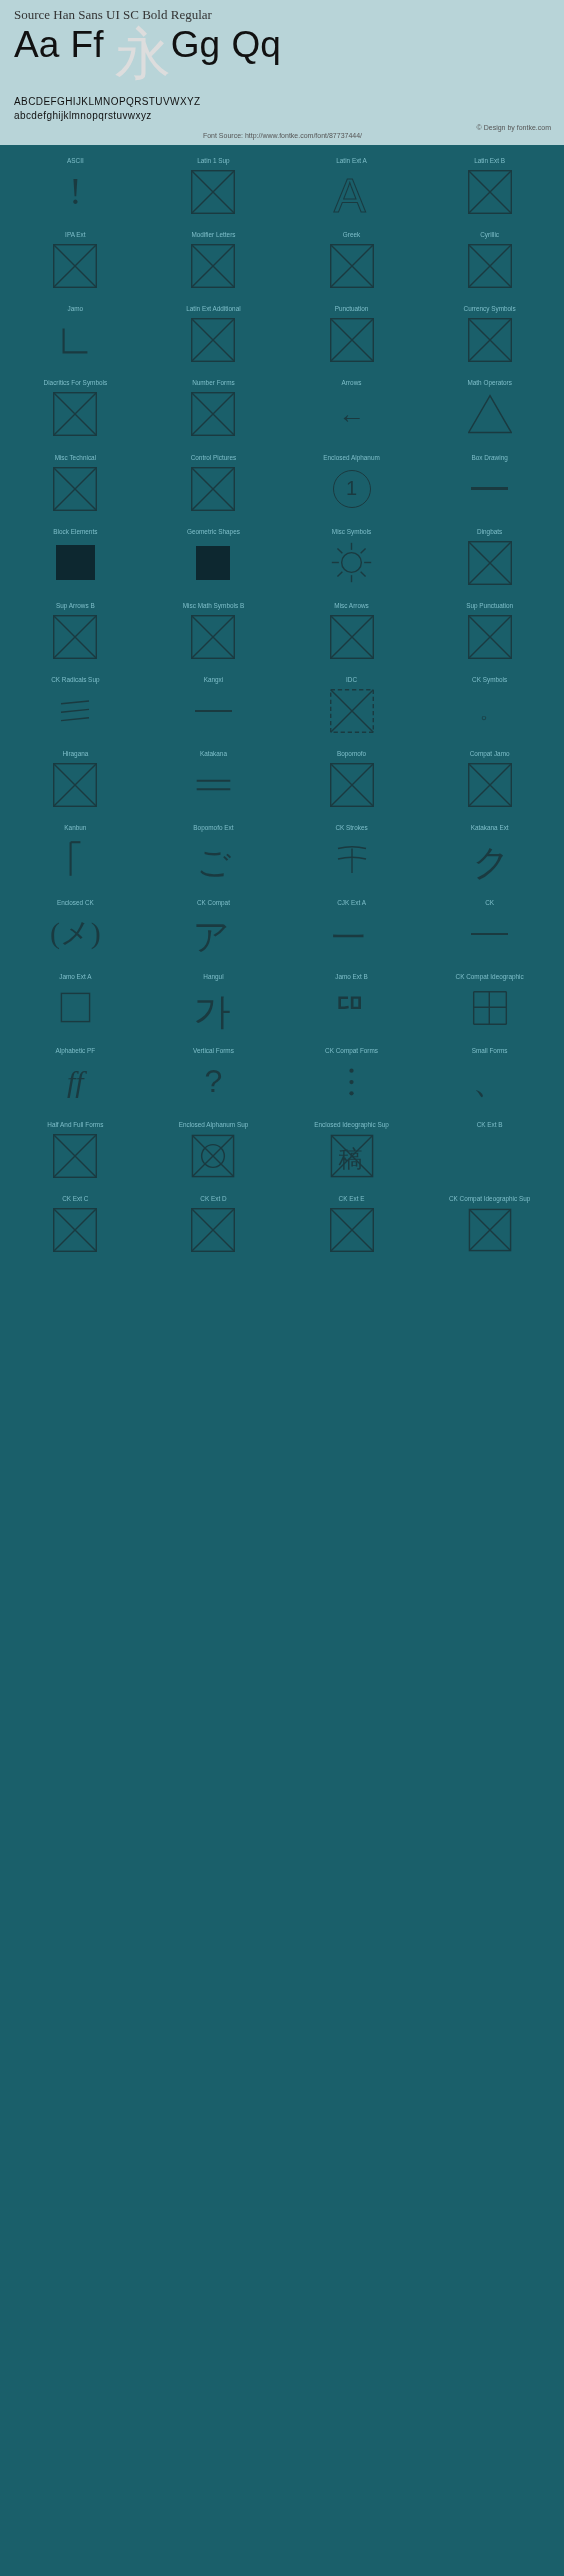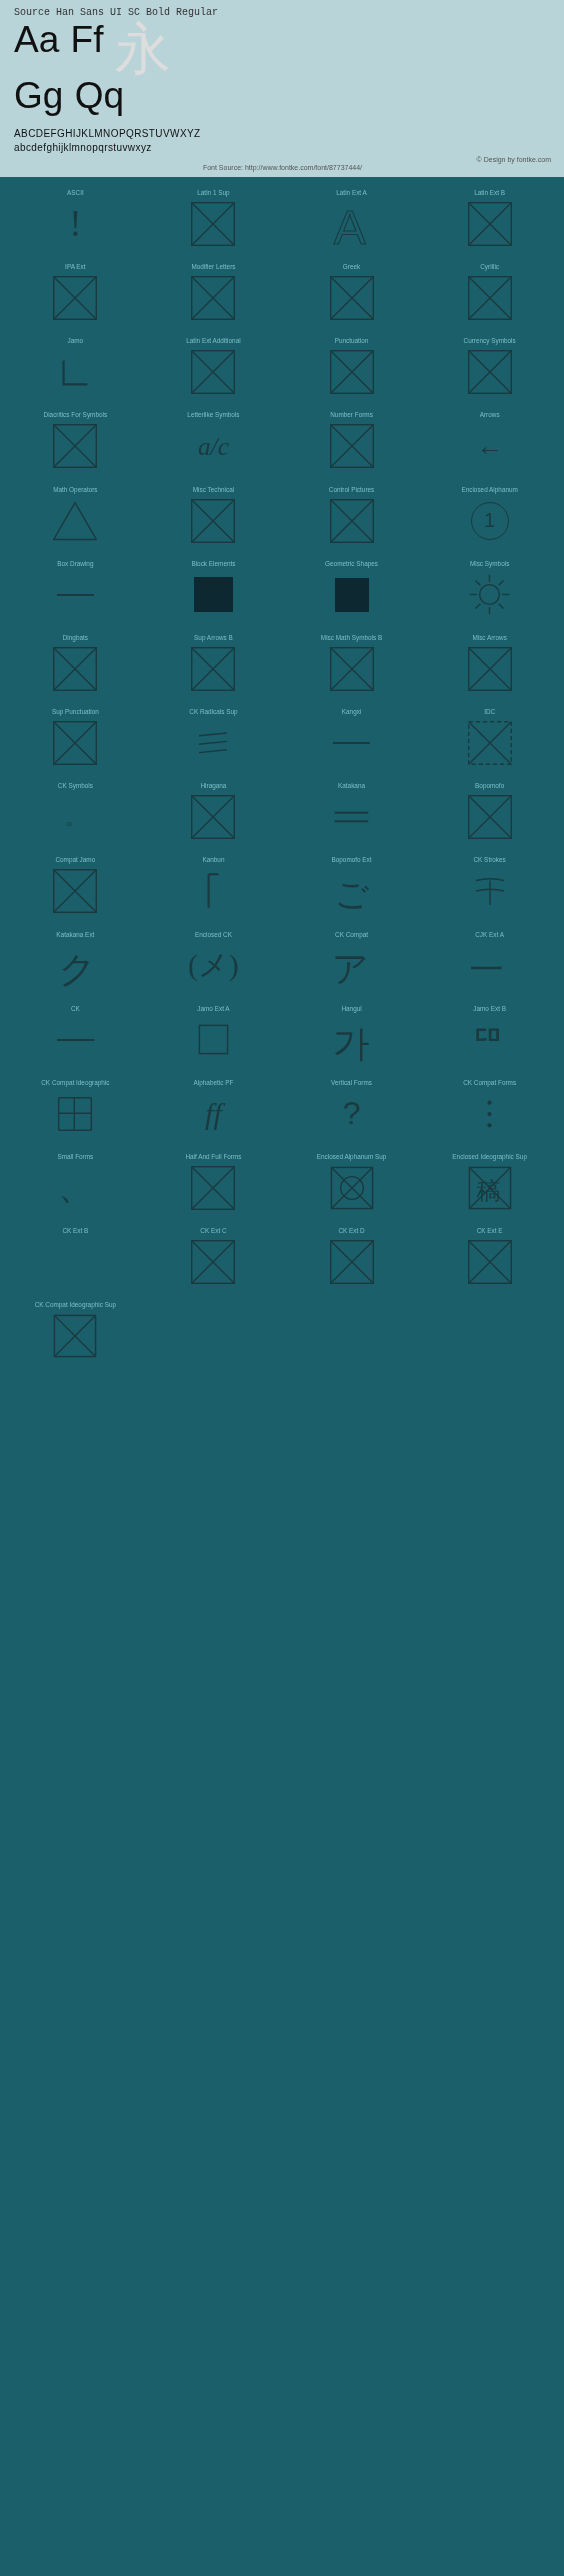--- a/index.html
+++ b/index.html
@@ -8,24 +8,24 @@
       background: #1a5f6a;
       font-family: 'Arial', sans-serif;
     }
 
     
     .header {
       background: #b8d4d8;
       padding: 7px 14px 4.2px 14px;
     }
     .font-title {
-      font-size: 10px;
+      font-size: 13px;
       color: #333;
       margin-bottom: 2.8px;
-      font-family: Liberation Mono, monospace;
+      font-family: Liberation Serif, serif;
     }
     .specimen-row {
       display: flex;
       align-items: flex-end;
       gap: 14px;
     }
     .specimen-latin {
       font-size: 37px;
       line-height: 1;
       color: #111;
@@ -106,27 +106,27 @@
       color: #1a3a40;
       font-weight: 300;
     }
   </style>
 </head>
 <body>
 
 <div class="header">
   <div class="font-title">Source Han Sans UI SC Bold Regular</div>
   <div class="specimen-row">
-    <div style="display:flex;flex-direction:column;">
+    <div style="display:flex;flex-direction:row;">
       <div style="display:flex;gap:11.3px;">
         <span class="specimen-latin">Aa</span>
         <span class="specimen-latin">Ff</span>
         <span class="specimen-cjk" style="font-size:56px;color:#ddd;">永</span>
       </div>
-      <div style="display:flex;gap:11.3px;align-items:flex-end;">
+      <div style="display:flex;gap:11.3px;">
         <span class="specimen-latin">Gg</span>
         <span class="specimen-latin">Qq</span>
       </div>
     </div>
   </div>
   <div class="alphabet-section">
     <div class="alphabet-line">ABCDEFGHIJKLMNOPQRSTUVWXYZ</div>
     <div class="alphabet-line">abcdefghijklmnopqrstuvwxyz</div>
   </div>
   <div class="copyright-line">© Design by fontke.com</div>
@@ -251,26 +251,20 @@
         <div class="cell-label">Diacritics For Symbols</div>
         <div class="cell-icon">
     <svg width="44" height="44" viewBox="0 0 62 62" xmlns="http://www.w3.org/2000/svg">
       <rect x="1" y="1" width="60" height="60" fill="none" stroke="#1a3a40" stroke-width="2"></rect>
       <line x1="1" y1="1" x2="61" y2="61" stroke="#1a3a40" stroke-width="2"></line>
       <line x1="61" y1="1" x2="1" y2="61" stroke="#1a3a40" stroke-width="2"></line>
     </svg>
         </div>
       </div>
       <div class="cell">
-        <div class="cell-label">Letterlike Symbols</div>
-        <div class="cell-icon">
-          <span style="font-size:25.4px;color:#1a3a40;font-style:italic;font-family:Georgia,serif;">a/c</span>
-        </div>
-      </div>
-      <div class="cell">
         <div class="cell-label">Number Forms</div>
         <div class="cell-icon">
     <svg width="44" height="44" viewBox="0 0 62 62" xmlns="http://www.w3.org/2000/svg">
       <rect x="1" y="1" width="60" height="60" fill="none" stroke="#1a3a40" stroke-width="2"></rect>
       <line x1="1" y1="1" x2="61" y2="61" stroke="#1a3a40" stroke-width="2"></line>
       <line x1="61" y1="1" x2="1" y2="61" stroke="#1a3a40" stroke-width="2"></line>
     </svg>
         </div>
       </div>
       <div class="cell">

